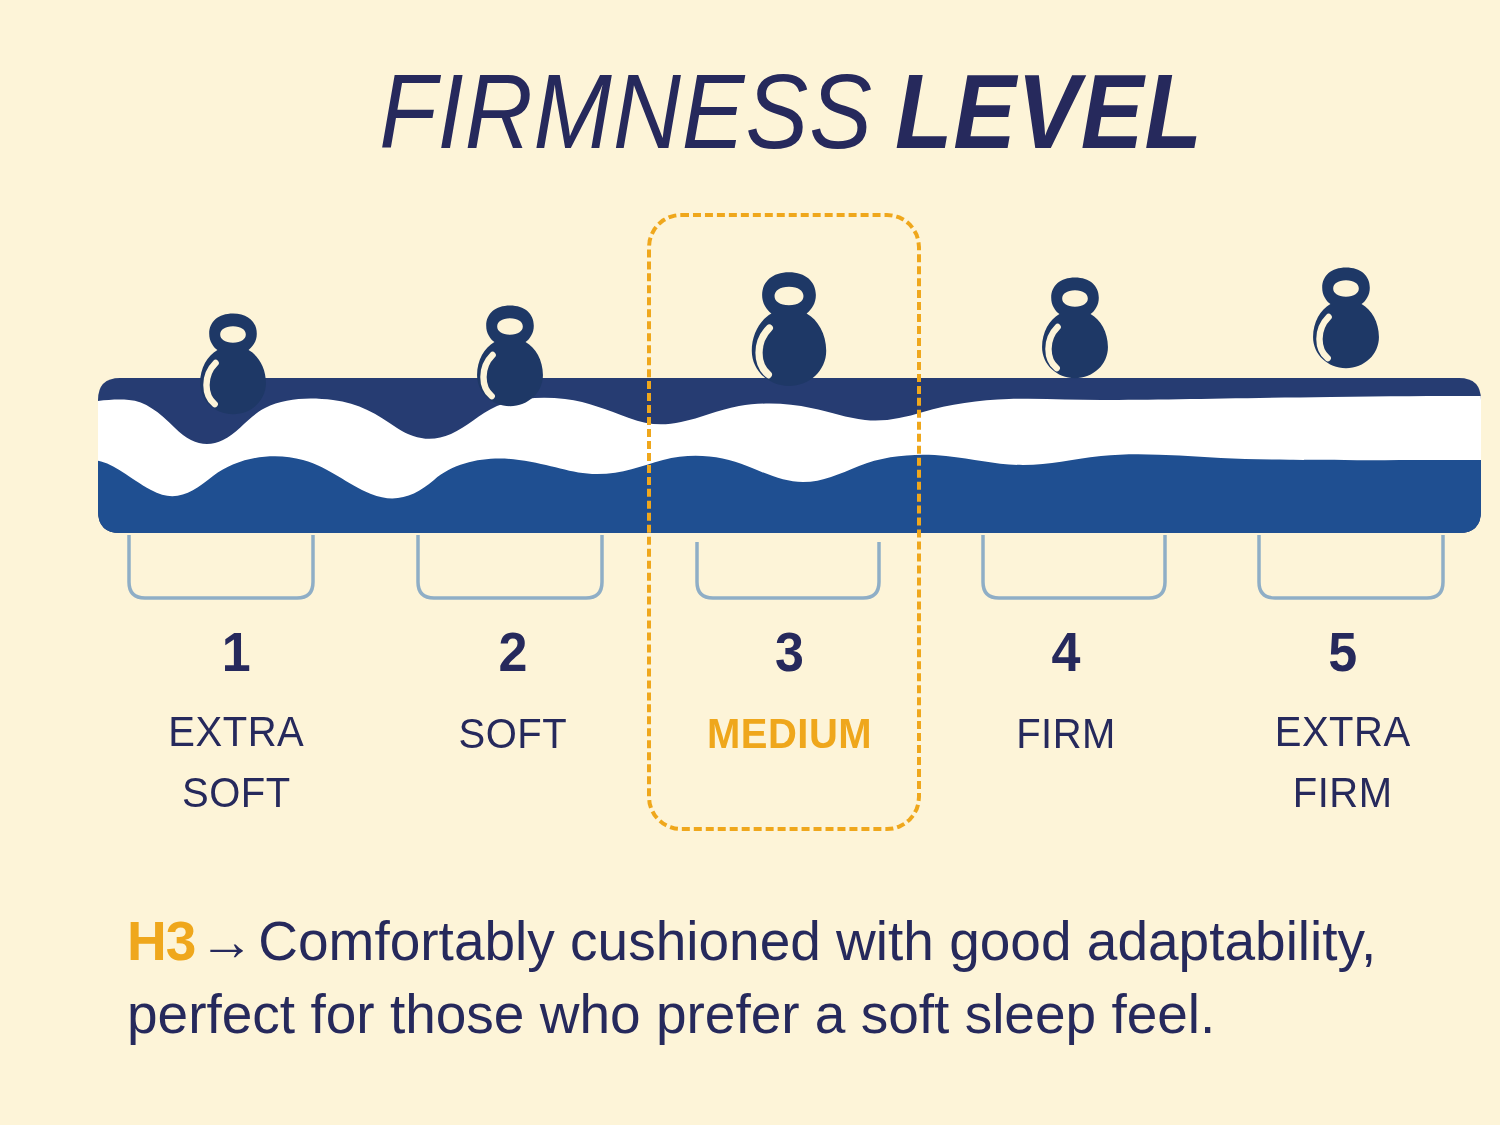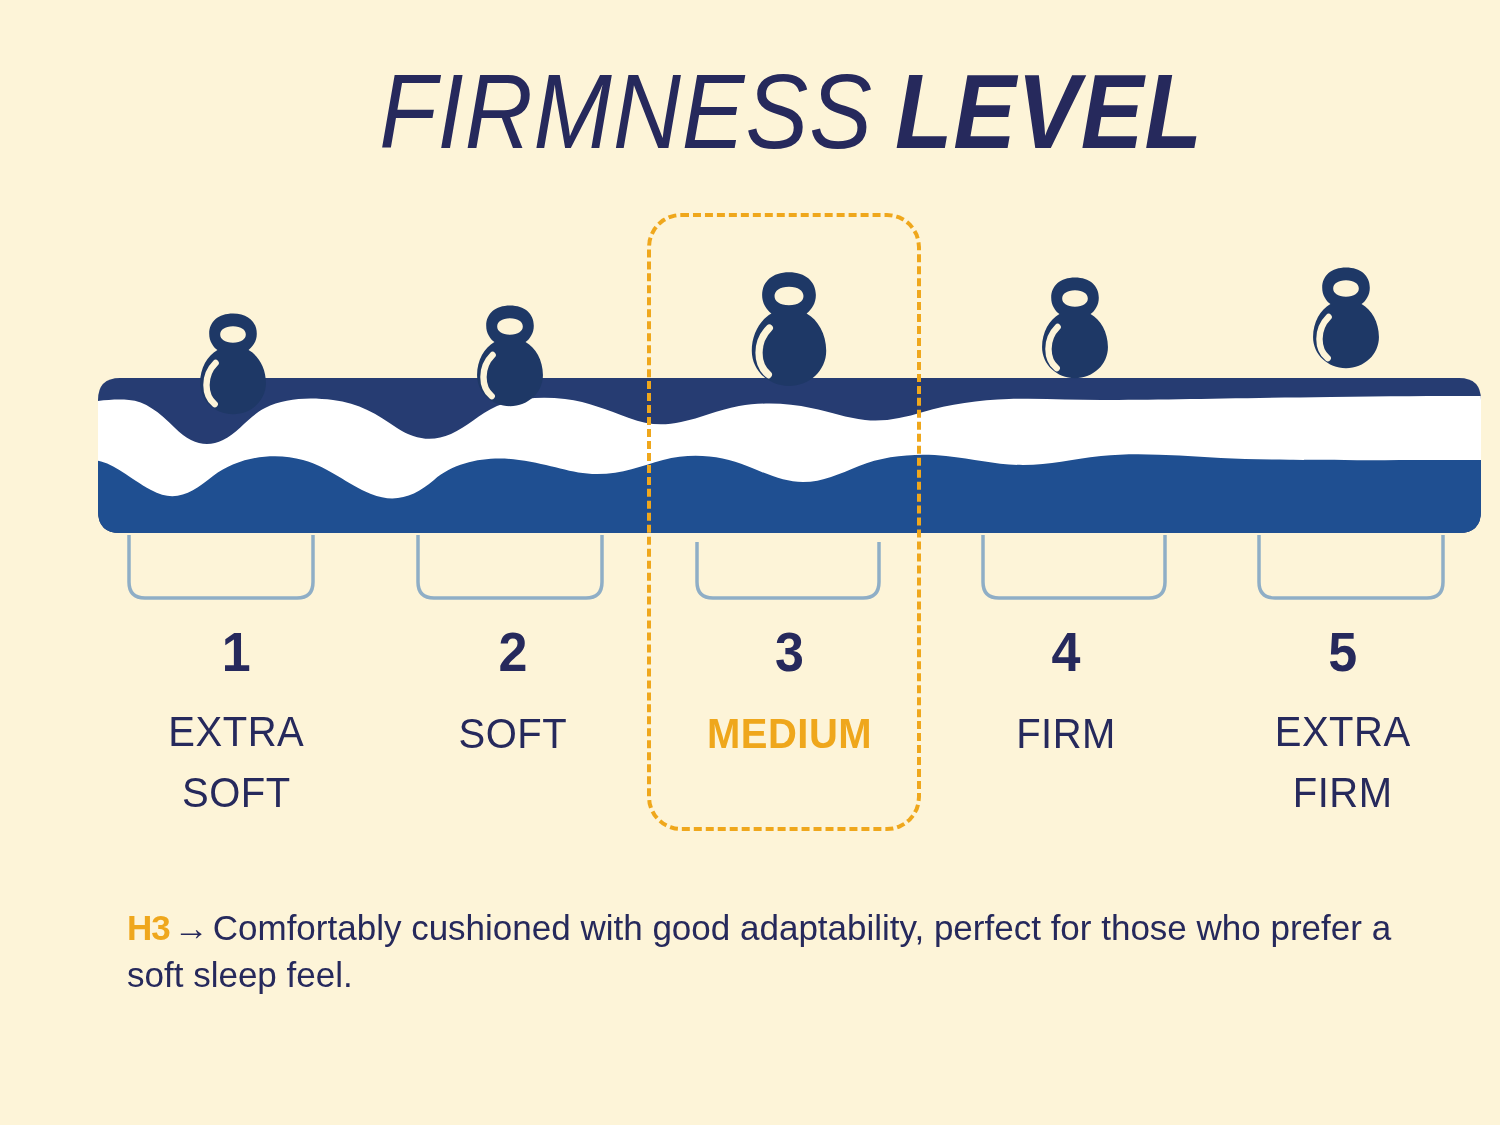--- a/index.html
+++ b/index.html
@@ -112,21 +112,21 @@
     color: #EFA71C;
     font-weight: 700;
   }
 
   
   .caption {
     position: absolute;
     left: 86px;
     top: 905px;
     width: 1330px;
-    font-size: 35px;
+    font-size: 55px;
     line-height: 1.33;
     color: #26295C;
     letter-spacing: 0px;
   }
   .caption .h3-tag {
     color: #EFA71C;
     font-weight: 700;
     letter-spacing: -1px;
   }
   .caption .arrow {

